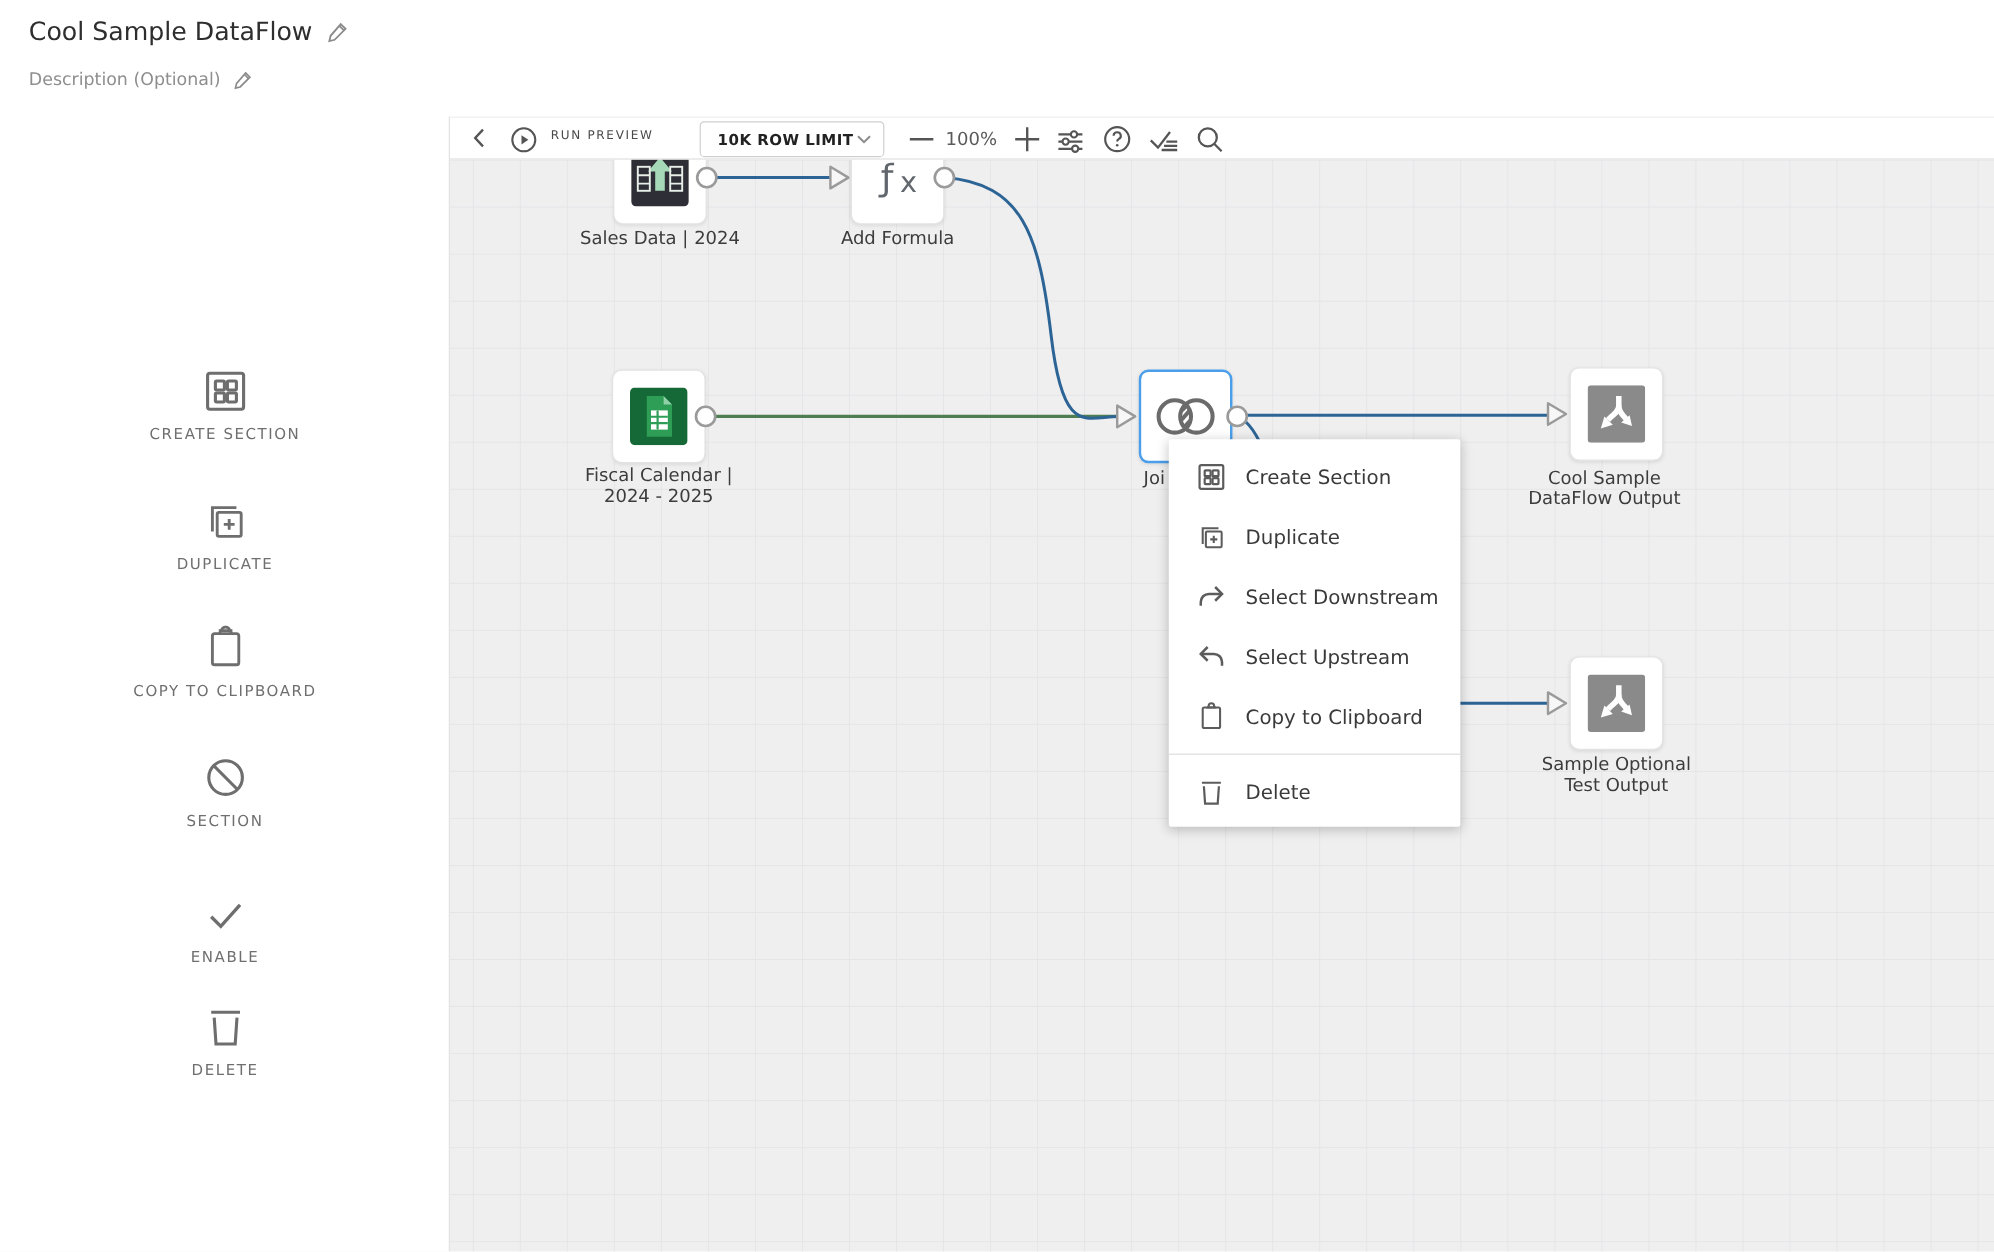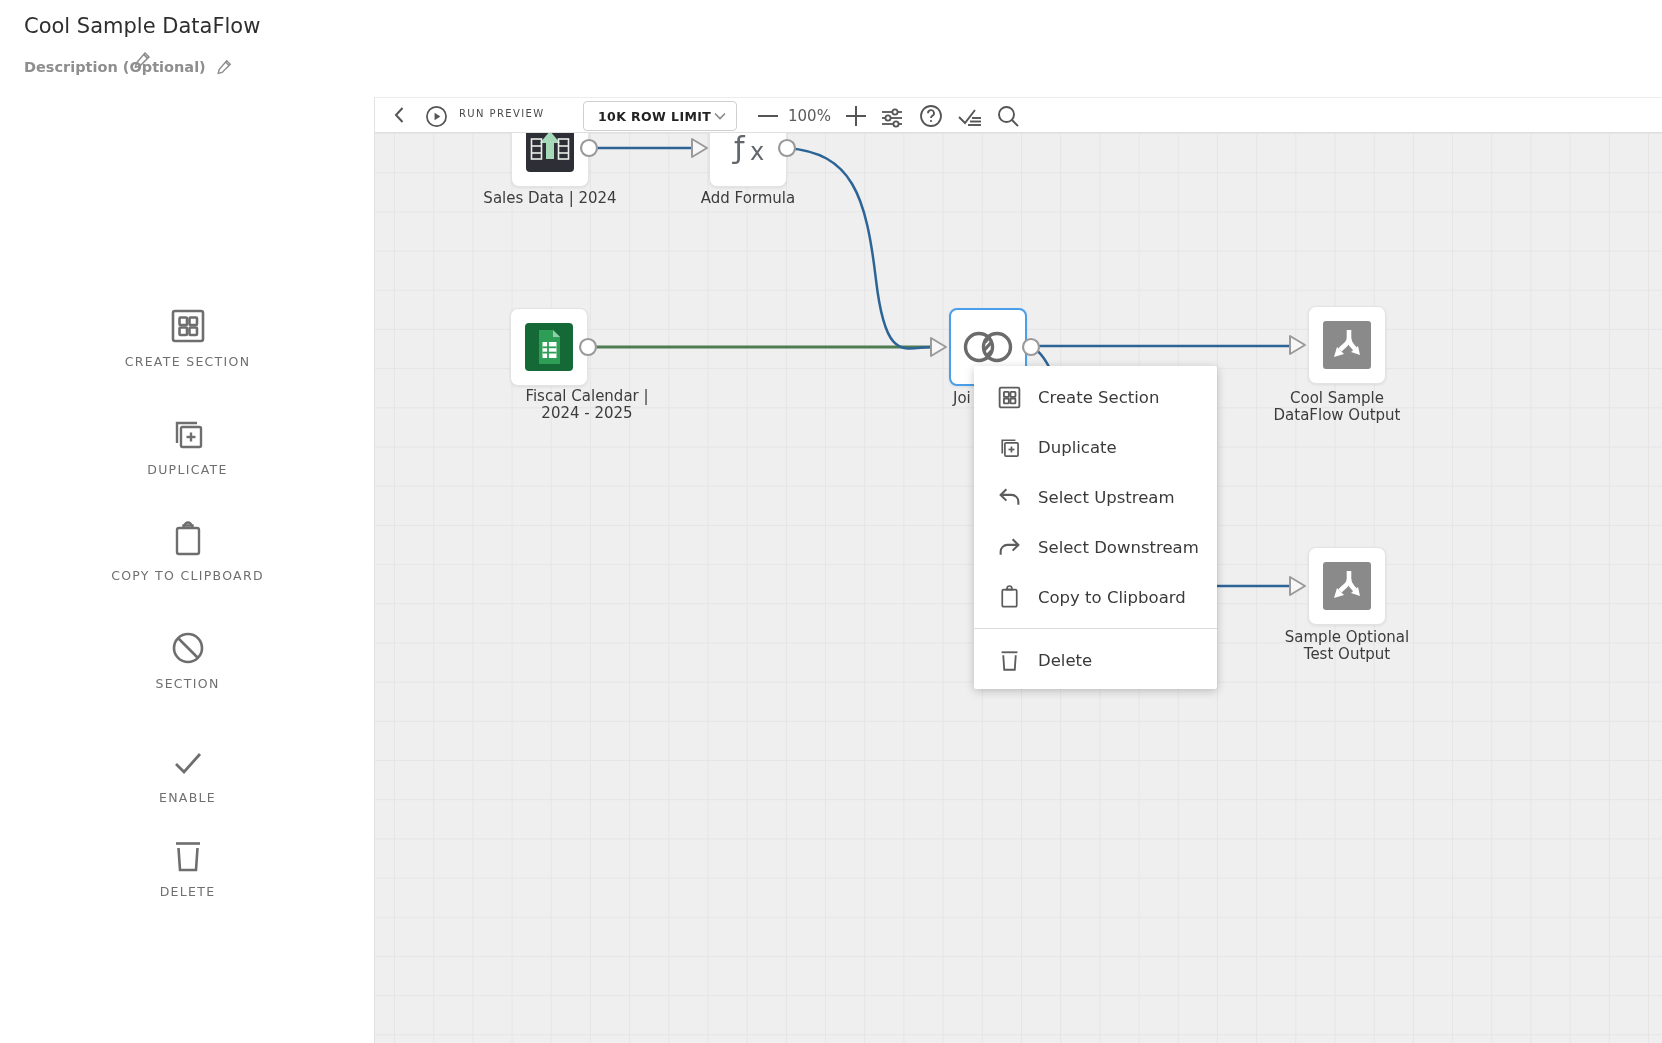--- a/index.html
+++ b/index.html
@@ -2,23 +2,23 @@
 <html><head>
 <meta charset="utf-8">
 <style>
   * { margin:0; padding:0; box-sizing:border-box; }
   html,body { width:1662px; height:1043px; overflow:hidden; background:#fff;
               font-family:"DejaVu Sans","Liberation Sans",sans-serif; }
   #app { position:relative; width:1662px; height:1043px; }
 
   
   .header { position:absolute; left:0; top:0; width:1662px; height:97px; background:#fff; z-index:40; }
-  .title-row { position:absolute; left:24px; top:14px; display:flex; align-items:center; gap:12px;flex-direction:column; }
+  .title-row { position:absolute; left:24px; top:14px; display:flex; align-items:center; gap:12px; }
   .title { font-size:21px; color:#2e2e2e; }
-  .desc-row { position:absolute; left:24px; top:58px; display:flex; align-items:center; gap:10px;font-weight:bold; }
+  .desc-row { position:absolute; left:24px; top:58px; display:flex; align-items:center; gap:10px; }
   .desc { font-size:14.5px; color:#8e8e8e; }
   .pencil { color:#8a8a8a; display:flex; }
 
   
   .sidebar { position:absolute; left:0; top:97px; width:375px; height:946px; background:#fff;
              border-right:1px solid #e2e2e2; z-index:30; }
   .side-item { position:absolute; left:0; width:375px; display:flex; flex-direction:column;
                align-items:center; cursor:pointer; }
   .side-item .s-icon { height:42px; display:flex; align-items:center; justify-content:center; color:#6e6e6e; }
   .side-item .s-label { margin-top:7px; font-size:12.5px; letter-spacing:1.3px; color:#6f6f6f; }
@@ -150,21 +150,21 @@
             <path d="M26 17 C26 23 29 24 32 28"></path>
           </g>
           <polygon points="11,36 21,33 14,26" fill="#ffffff"></polygon>
           <polygon points="37,34 35,25 28,31" fill="#ffffff"></polygon>
         </svg>
       </span>
     </div>
 
     <div class="node-label" style="left:95px; top:57px; width:160px;">Sales Data | 2024</div>
     <div class="node-label" style="left:293px; top:57px; width:160px;">Add Formula</div>
-    <div class="node-label" style="left:112px; top:255px; width:124px;margin-left:38px;">Fiscal Calendar | 2024 - 2025</div>
+    <div class="node-label" style="left:112px; top:255px; width:124px;">Fiscal Calendar | 2024 - 2025</div>
     <div class="node-label" style="left:578px; top:257px; width:30px; text-align:left;">Joi</div>
     <div class="node-label" style="left:898px; top:257px; width:128px;">Cool Sample DataFlow Output</div>
     <div class="node-label" style="left:902px; top:496px; width:140px;">Sample Optional Test Output</div>
   </div>
 
   <svg id="edge-layer" viewBox="0 0 1662 1043">
 
     <path d="M 589 148 H 693" stroke="#2d6496" stroke-width="2.5" fill="none"></path>
 
     <path d="M 588 347 H 933" stroke="#4f7d52" stroke-width="2.8" fill="none"></path>
@@ -379,35 +379,35 @@
           <line x1="22" y1="17.5" x2="22" y2="26.5"></line>
           <line x1="17.5" y1="22" x2="26.5" y2="22"></line>
         </svg>
       </span>
       <span class="mi-label">Duplicate</span>
     </div>
 
     <div class="menu-item">
       <span class="mi-icon">
         <svg width="25" height="25" viewBox="0 0 24 24" fill="none" stroke="currentColor" stroke-width="2">
+          <polyline points="15,4 20.5,9.5 15,15"></polyline>
+          <path d="M20.5 9.5 H10 a6.5 6.5 0 0 0 -6.5 6.5 v3"></path>
+        </svg>
+      </span>
+      <span class="mi-label">Select Downstream</span>
+    </div>
+
+    <div class="menu-item">
+      <span class="mi-icon">
+        <svg width="25" height="25" viewBox="0 0 24 24" fill="none" stroke="currentColor" stroke-width="2">
           <polyline points="9,4 3.5,9.5 9,15"></polyline>
           <path d="M3.5 9.5 H14 a6.5 6.5 0 0 1 6.5 6.5 v3"></path>
         </svg>
       </span>
       <span class="mi-label">Select Upstream</span>
-    </div>
-
-    <div class="menu-item">
-      <span class="mi-icon">
-        <svg width="25" height="25" viewBox="0 0 24 24" fill="none" stroke="currentColor" stroke-width="2">
-          <polyline points="15,4 20.5,9.5 15,15"></polyline>
-          <path d="M20.5 9.5 H10 a6.5 6.5 0 0 0 -6.5 6.5 v3"></path>
-        </svg>
-      </span>
-      <span class="mi-label">Select Downstream</span>
     </div>
 
 
     <div class="menu-item">
       <span class="mi-icon">
         <svg width="25" height="25" viewBox="0 0 38 38" fill="none" stroke="currentColor" stroke-width="2.6">
           <rect x="8" y="7" width="22" height="26" rx="2"></rect>
           <path d="M15.5 5 A 3.5 3.5 0 0 1 22.5 5 L 23.5 7 L 14.5 7 Z"></path>
         </svg>
       </span>

